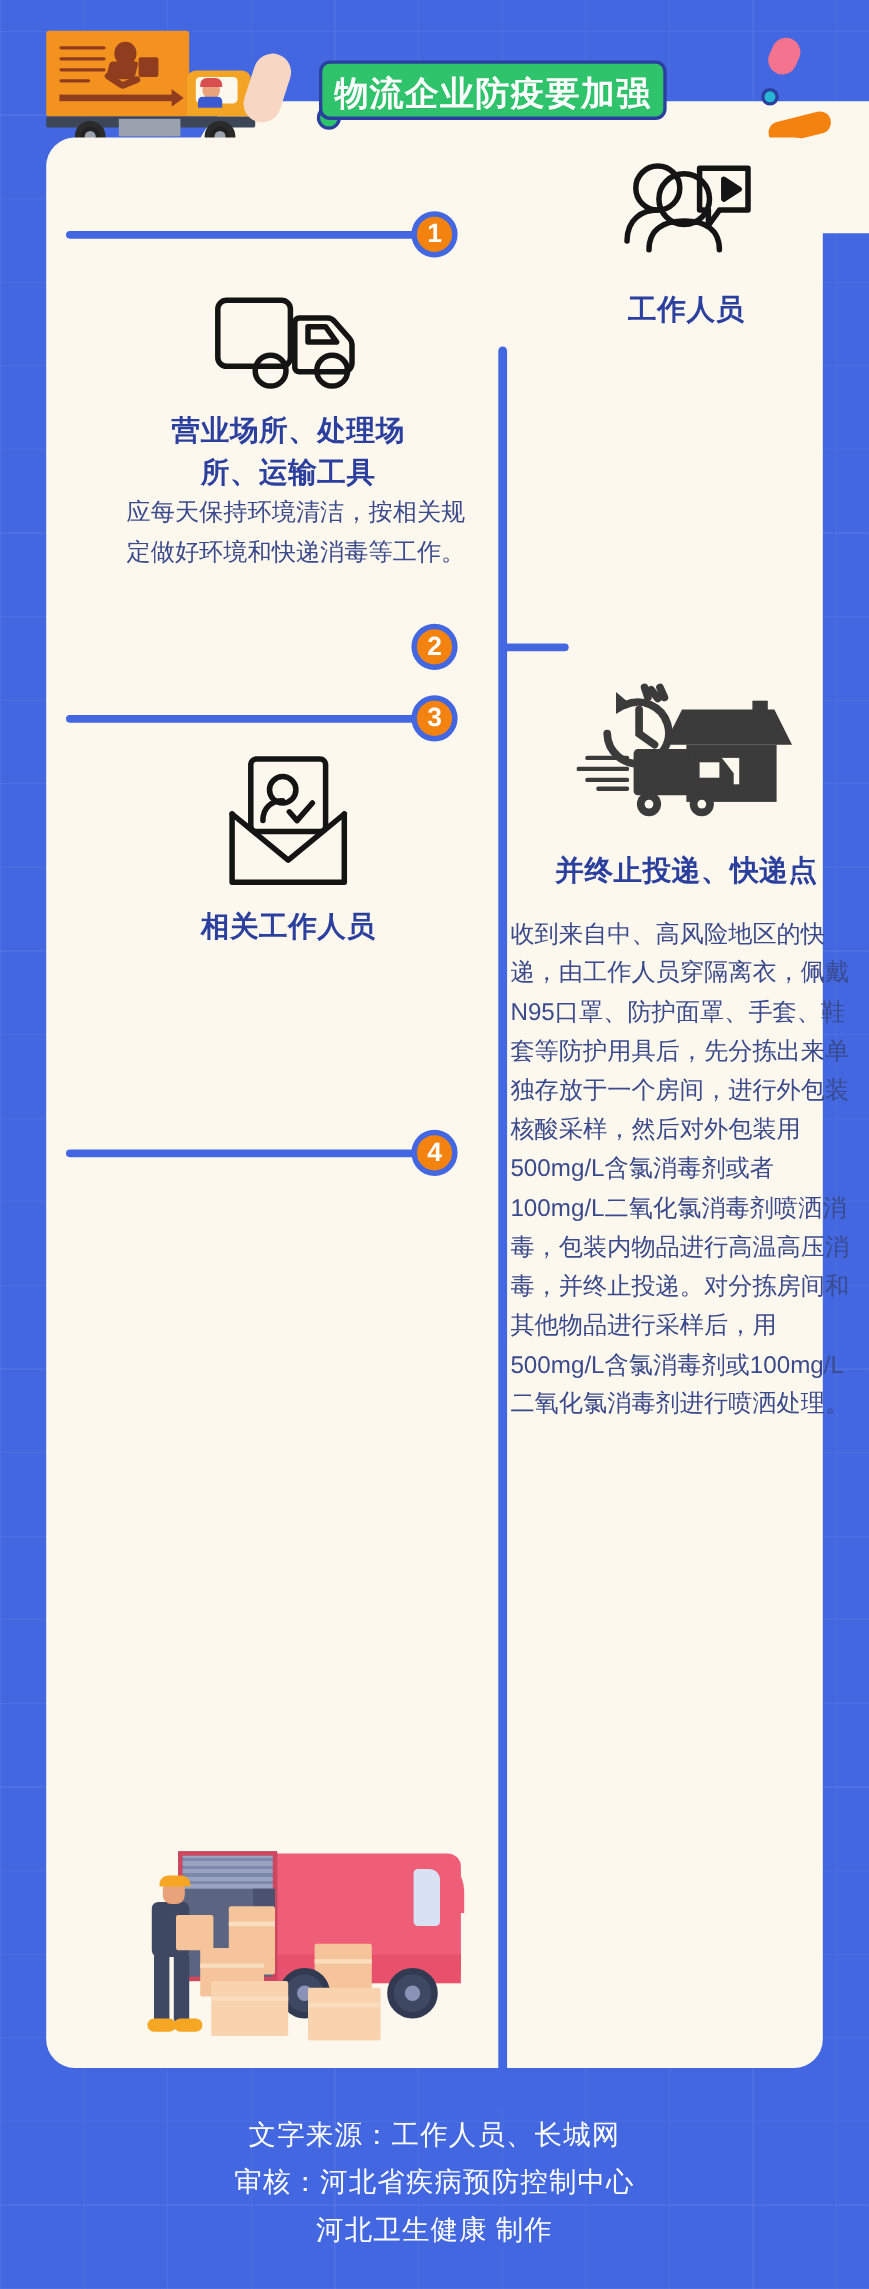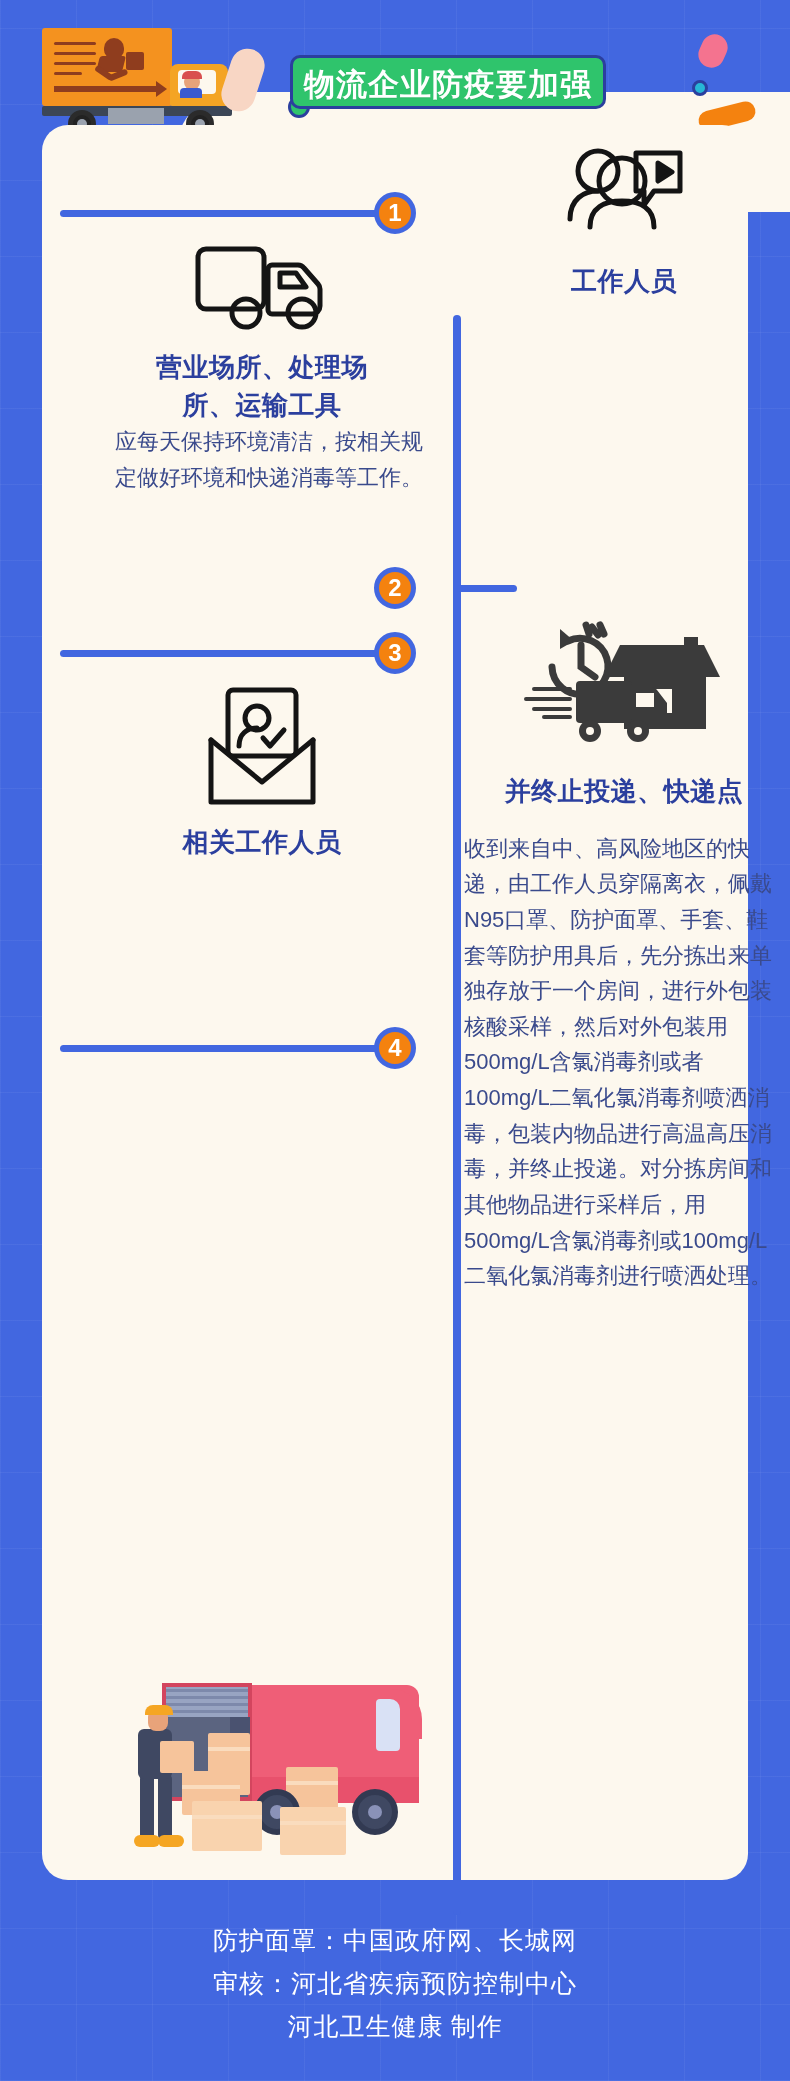--- a/index.html
+++ b/index.html
@@ -392,21 +392,21 @@
           <path d="M10 74 C10 54 24 46 38 46"></path>
           <circle cx="62" cy="36" r="23"></circle>
           <path d="M30 82 C30 62 45 56 62 56 C79 56 94 62 94 82"></path>
           <path d="M76 8 H120 V46 H94 L84 60 V46 H76 Z"></path>
           <path d="M98 18 L112 27 L98 36 Z" fill="#141414"></path>
         </svg>
       </div>
       <div class="sec-title">工作人员</div>
     </div>
 
-    <div class="block left" style="top:114px;">
+    <div class="block left" style="top:138px;">
       <div class="icon-wrap">
         <svg width="140" height="100" viewBox="0 0 140 100" fill="none" stroke="#141414" stroke-width="5" stroke-linecap="round" stroke-linejoin="round">
           <rect x="6" y="10" width="66" height="60" rx="8"></rect>
           <path d="M80 26 h26 a8 8 0 0 1 6 3 l14 16 a8 8 0 0 1 2 5 v17 a8 8 0 0 1 -8 8 H80 a4 4 0 0 1 -4 -4 V30 a4 4 0 0 1 4 -4 Z"></path>
           <path d="M88 34 h16 l10 14 H88 Z"></path>
           <circle cx="54" cy="74" r="14"></circle>
           <circle cx="110" cy="74" r="14"></circle>
         </svg>
       </div>
       <div class="sec-title">营业场所、处理场</div>
@@ -482,18 +482,18 @@
       <div class="il-man-shoe2"></div>
       <div class="il-man-body"></div>
       <div class="il-man-head"></div>
       <div class="il-man-cap"></div>
       <div class="il-man-box"></div>
     </div>
 
   </div>
 
   <div class="footer">
-    <div>防护面罩：中国政府网、长城网</div>
+    <div>文字来源：工作人员、长城网</div>
     <div>审核：河北省疾病预防控制中心</div>
     <div>河北卫生健康 制作</div>
   </div>
 
 </div>
 
 </body></html>

